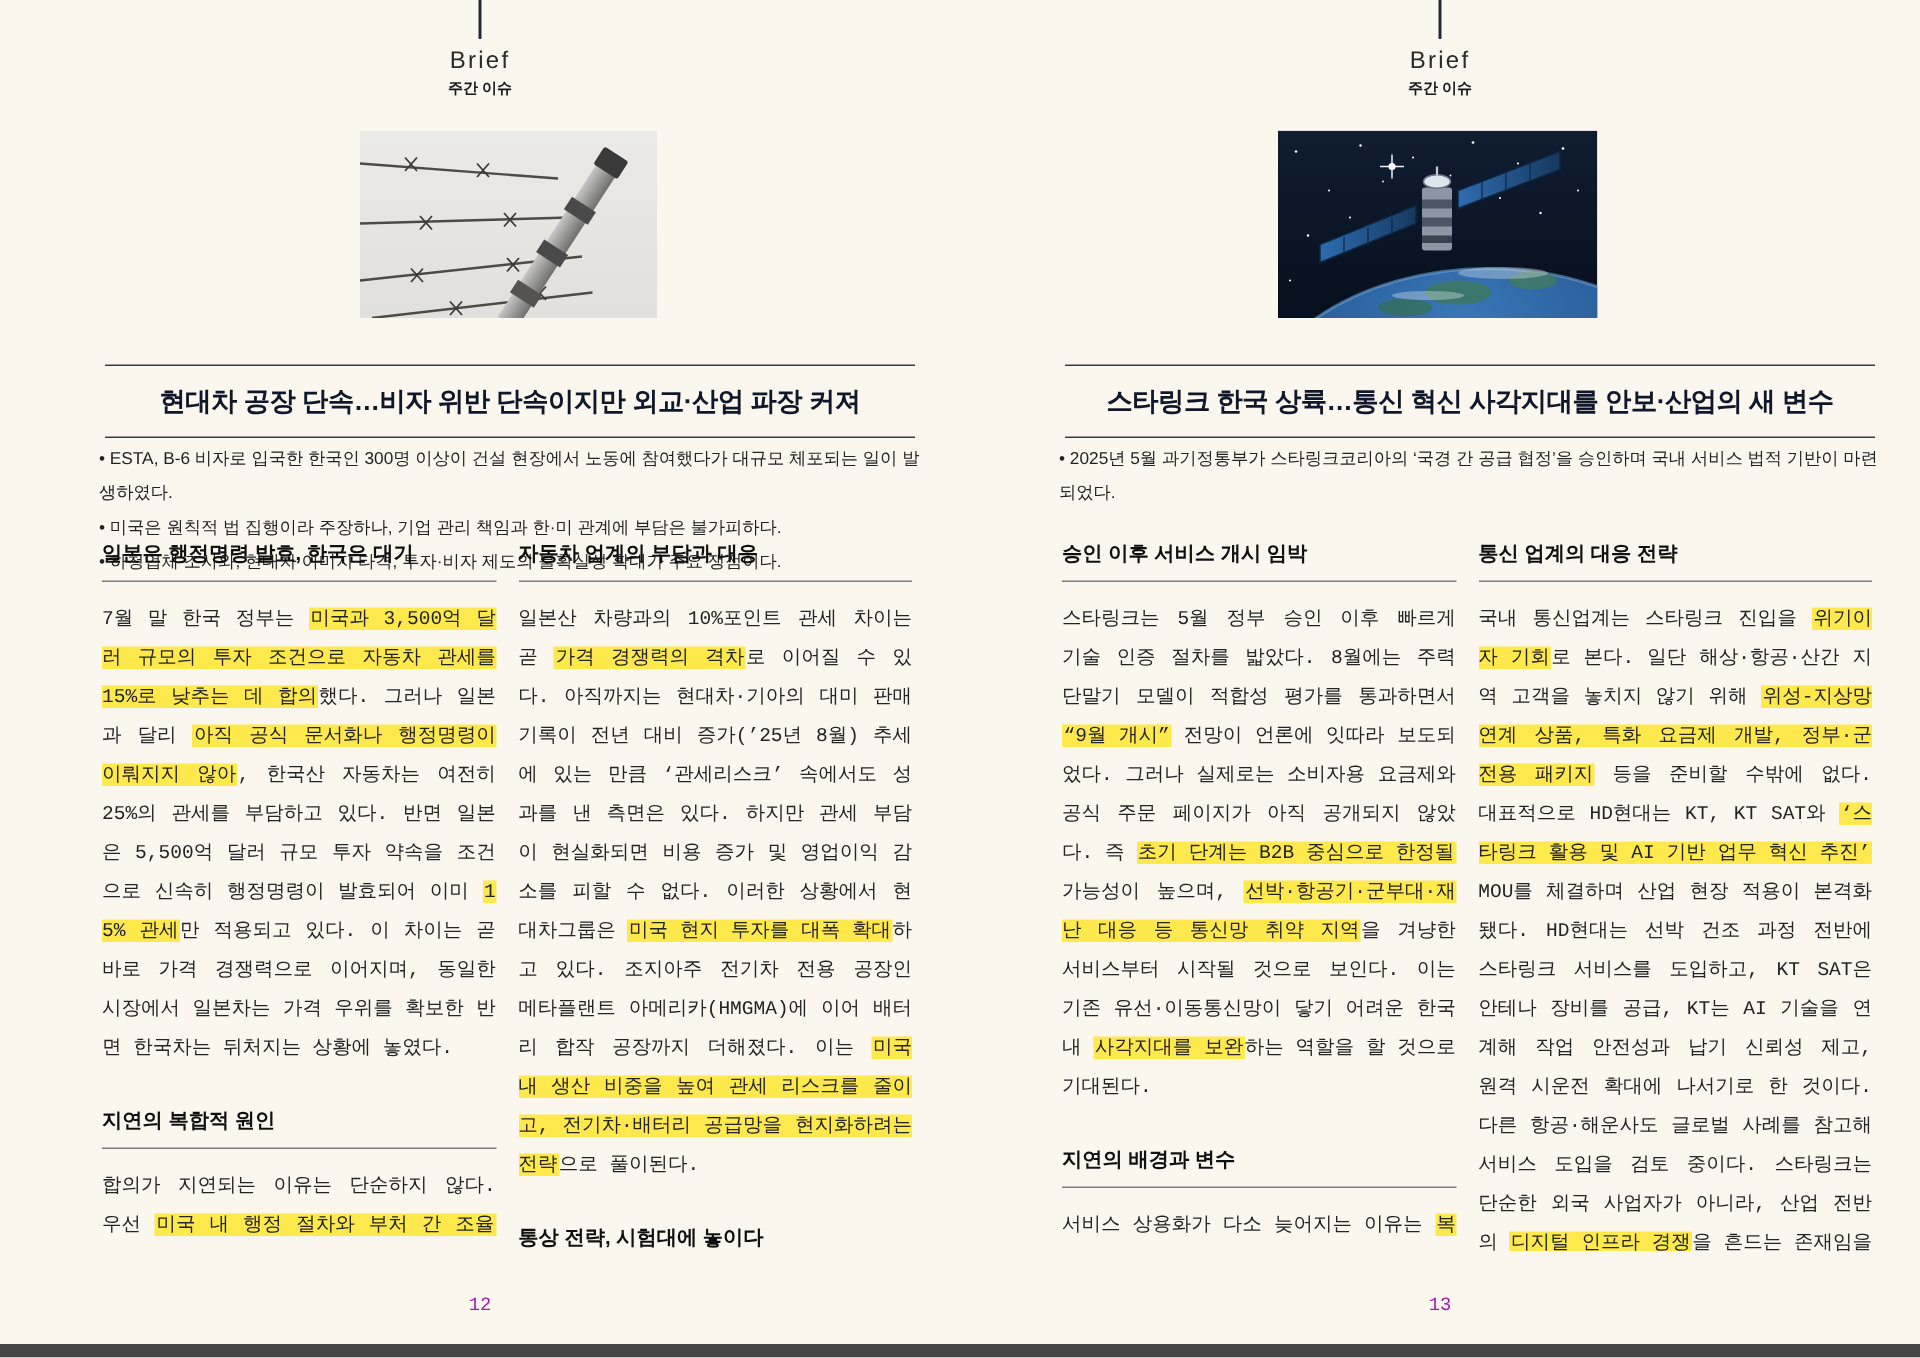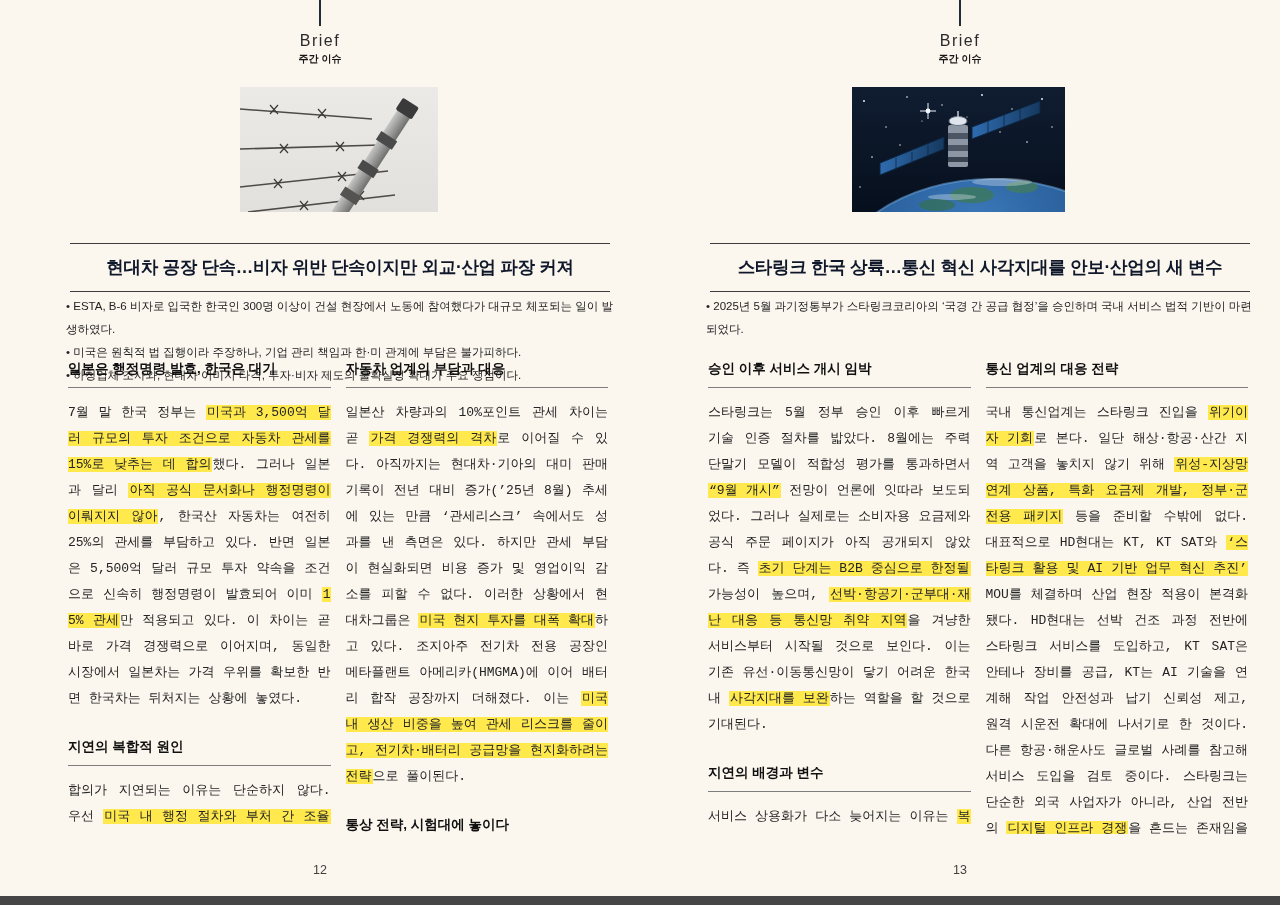--- a/index.html
+++ b/index.html
@@ -50,21 +50,21 @@
   .sec p{
     margin:12px 0 0;
     font-family:Liberation Mono, monospace;
     font-size:13px;line-height:26px;color:#242424;text-align:justify;
     word-break:break-all;
   }
   mark{background:#ffe94d;color:inherit;padding:0 1px;}
 
   .pagenum{
     position:absolute;bottom:28px;left:0;width:100%;text-align:center;
-    font-family:Liberation Sans, sans-serif;font-size:12.5px;color:#404040;
+    font-family:Liberation Mono, monospace;font-size:12.5px;color:#a21caf;
   }
 
   .bottom-bar{position:absolute;left:0;bottom:0;width:1280px;height:9px;background:#454545;}
 </style>
 </head>
 <body>
 
 <div class="spread">
 
   <section class="page page-left">

